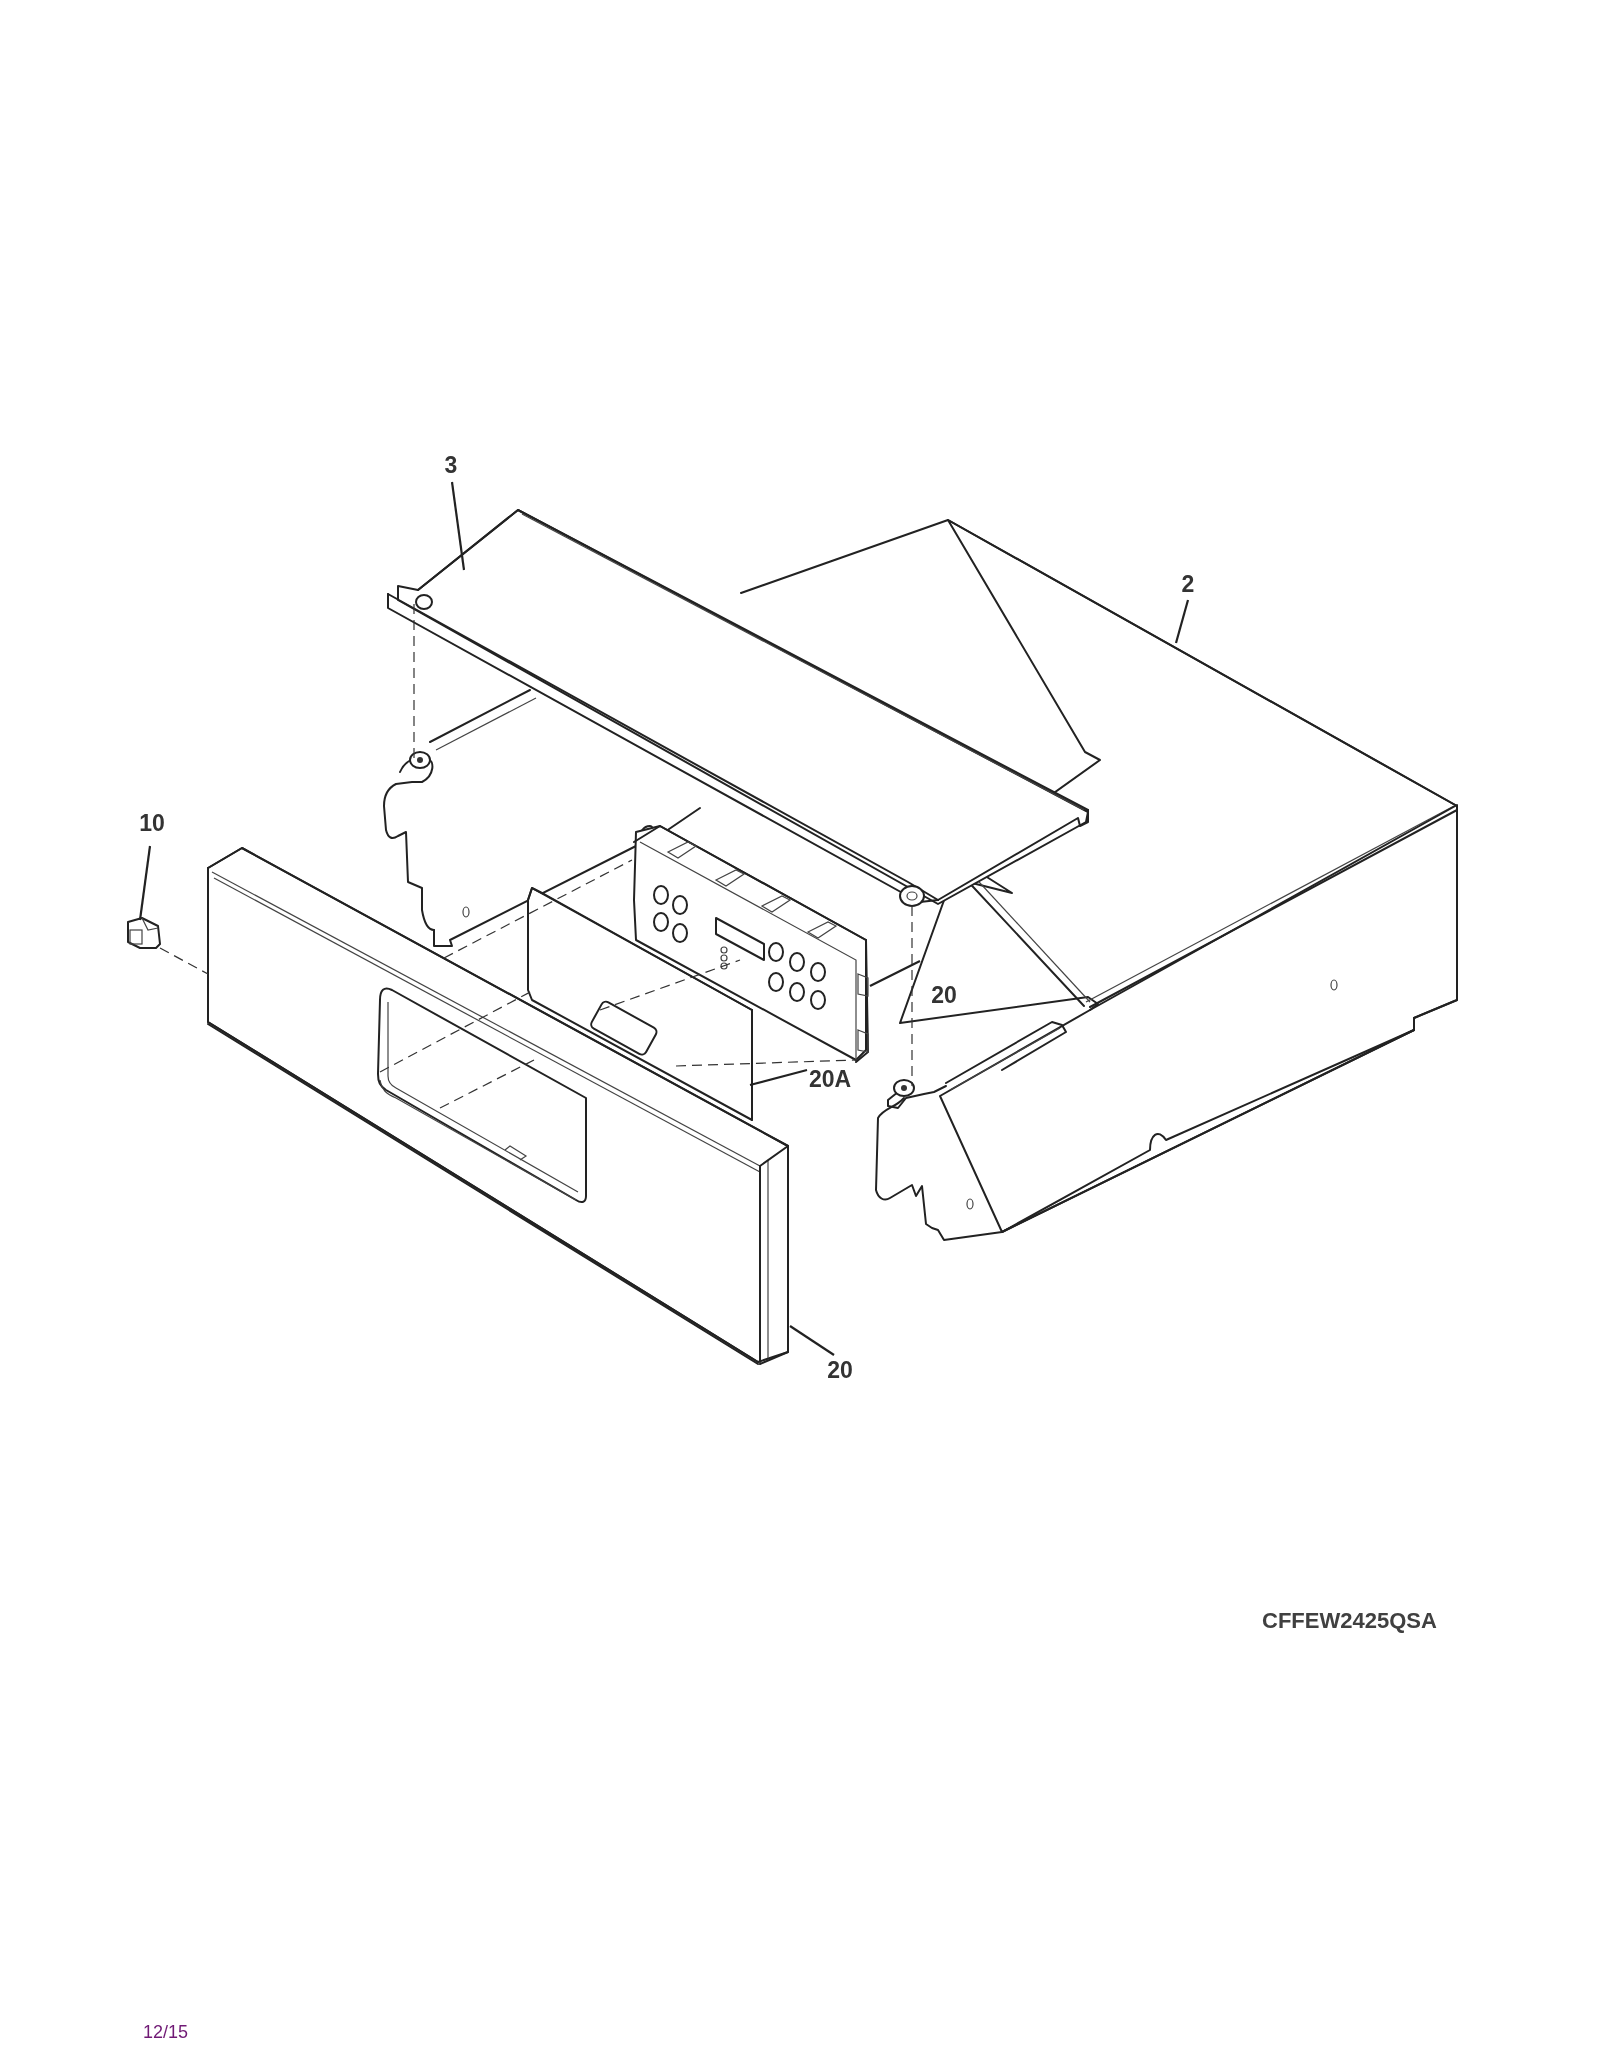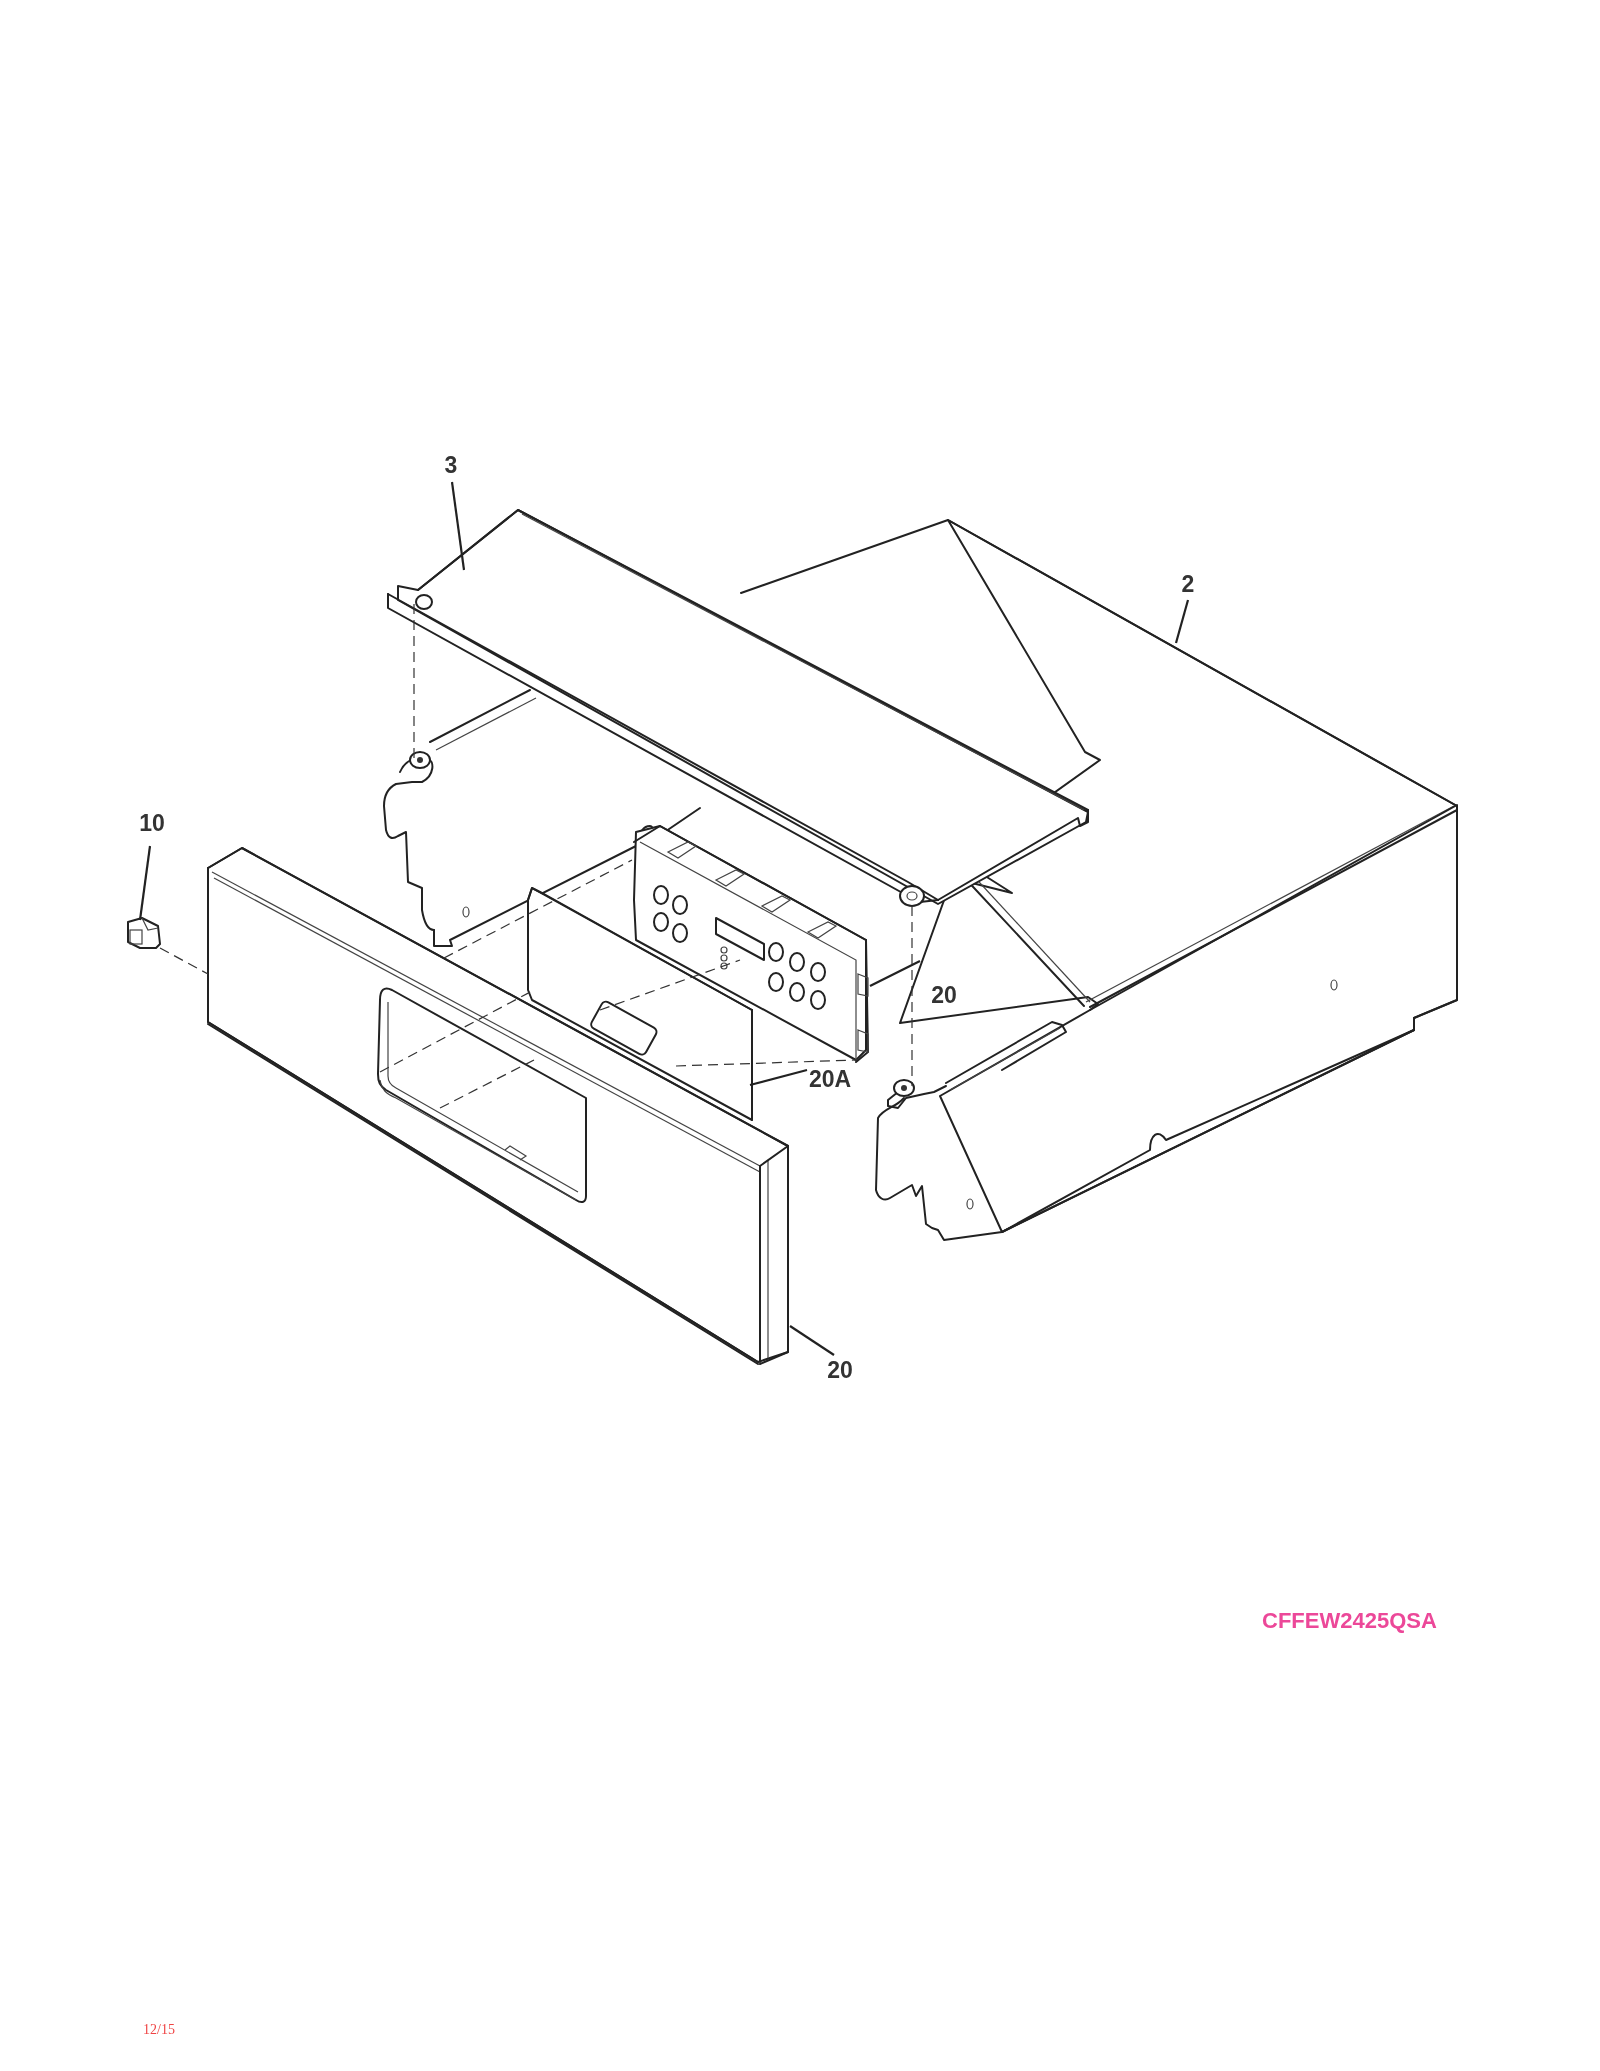--- a/index.html
+++ b/index.html
@@ -1,20 +1,20 @@
 <!DOCTYPE html>
 <html><head>
 <meta charset="utf-8">
 <style>
   html, body { margin:0; padding:0; background:#ffffff; }
   body { width:1600px; height:2071px; position:relative; overflow:hidden; font-family:"Liberation Sans", sans-serif; }
   #diagram { position:absolute; left:0; top:0; width:1600px; height:2071px; }
   .callout { position:absolute; font-family:"Liberation Sans", sans-serif; font-weight:bold; font-size:23px; color:#333; transform:translate(-50%,-50%); white-space:nowrap; }
-  .model { position:absolute; font-family:"Liberation Sans", sans-serif; font-weight:bold; font-size:22px; color:#ec4899; }
-  .date { position:absolute; font-family:Liberation Serif, serif; font-size:14px; color:#ef4444; }
+  .model { position:absolute; font-family:"Liberation Sans", sans-serif; font-weight:bold; font-size:22px; color:#404040; }
+  .date { position:absolute; font-family:Liberation Sans, sans-serif; font-size:18px; color:#701a75; }
   svg .ln { fill:none; stroke:#222; stroke-width:2; stroke-linejoin:round; stroke-linecap:round; }
   svg .thin { fill:none; stroke:#444; stroke-width:1.2; }
   svg .dash { fill:none; stroke:#333; stroke-width:1.2; stroke-dasharray:10 6; }
   svg .fillw { fill:#fff; stroke:#222; stroke-width:2; stroke-linejoin:round; }
   svg .leader { fill:none; stroke:#222; stroke-width:2.2; }
 </style>
 </head>
 <body>
 
 <svg id="diagram" viewBox="0 0 1600 2071" xmlns="http://www.w3.org/2000/svg">

